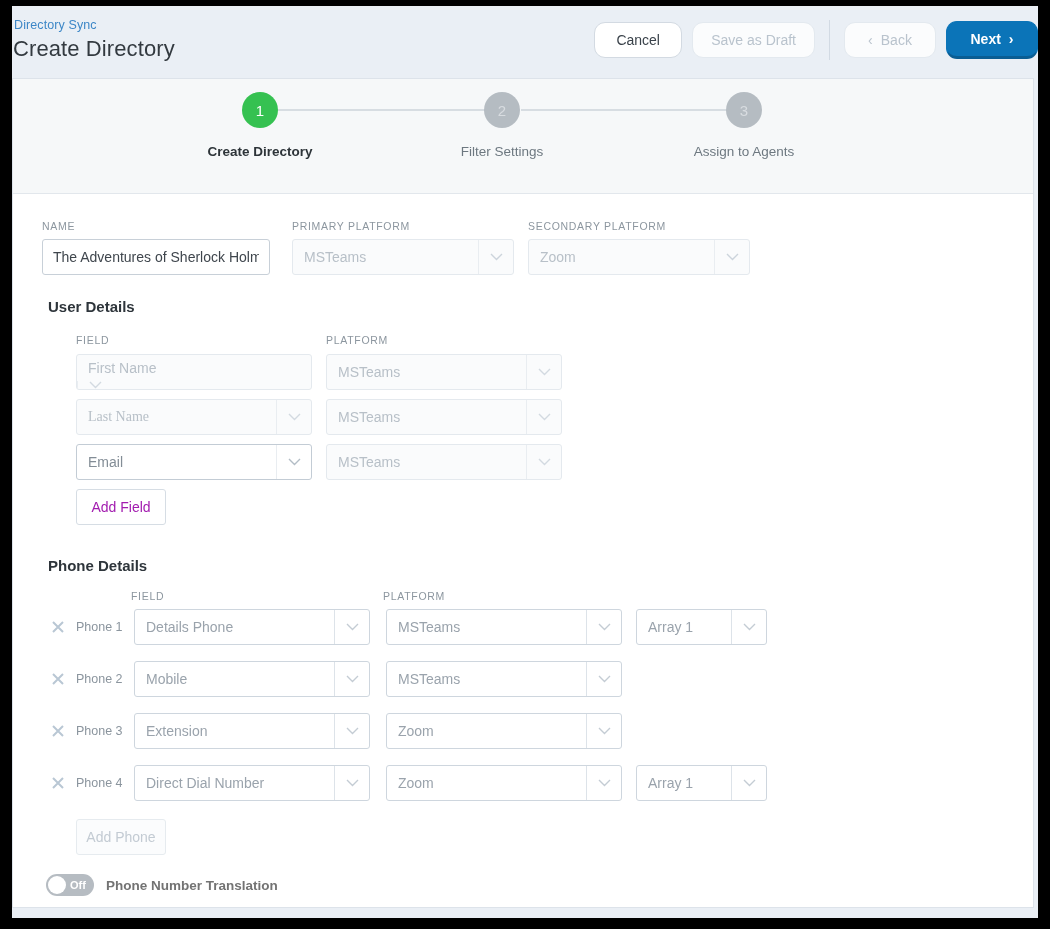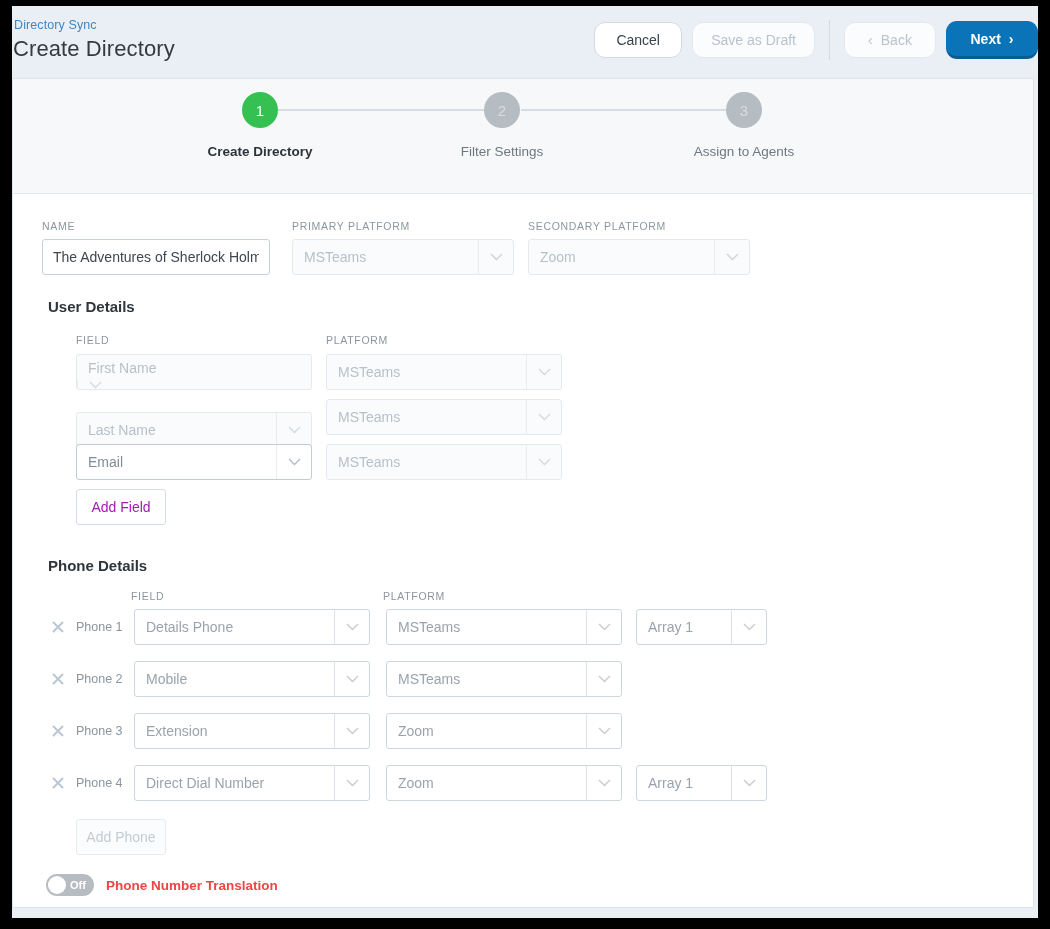--- a/index.html
+++ b/index.html
@@ -298,21 +298,21 @@
   .toggle .toggle-text {
     position: absolute;
     left: 24px;
     font-size: 11px;
     color: #ffffff;
     font-weight: bold;
   }
   .toggle-label {
     margin-left: 12px;
     font-size: 13.5px;
-    color: #ef4444;
+    color: #737373;
     font-weight: bold;
   }
 </style>
 </head>
 <body>
 
 <div class="frame">
 
   <div class="header">
     <div class="breadcrumb">Directory Sync</div>
@@ -407,21 +407,21 @@
       </div>
       <div class="sel" style="position:absolute; left:313px; top:160px; width:236px;">
         <div class="sel-val">MSTeams</div>
         <div class="sel-arrow">
           <svg width="13" height="8" viewBox="0 0 13 8">
               <path d="M1 1 L6.5 6.5 L12 1" fill="none" stroke="#d3dae1" stroke-width="1.4"></path>
             </svg>
         </div>
       </div>
 
-      <div class="sel" style="position:absolute; left:63px; top:218px; width:236px;">
+      <div class="sel" style="position:absolute; left:63px; top:205px; width:236px;font-family:Liberation Serif, serif;">
         <div class="sel-val">Last Name</div>
         <div class="sel-arrow">
           <svg width="13" height="8" viewBox="0 0 13 8">
               <path d="M1 1 L6.5 6.5 L12 1" fill="none" stroke="#d3dae1" stroke-width="1.4"></path>
             </svg>
         </div>
       </div>
       <div class="sel" style="position:absolute; left:313px; top:205px; width:236px;">
         <div class="sel-val">MSTeams</div>
         <div class="sel-arrow">

